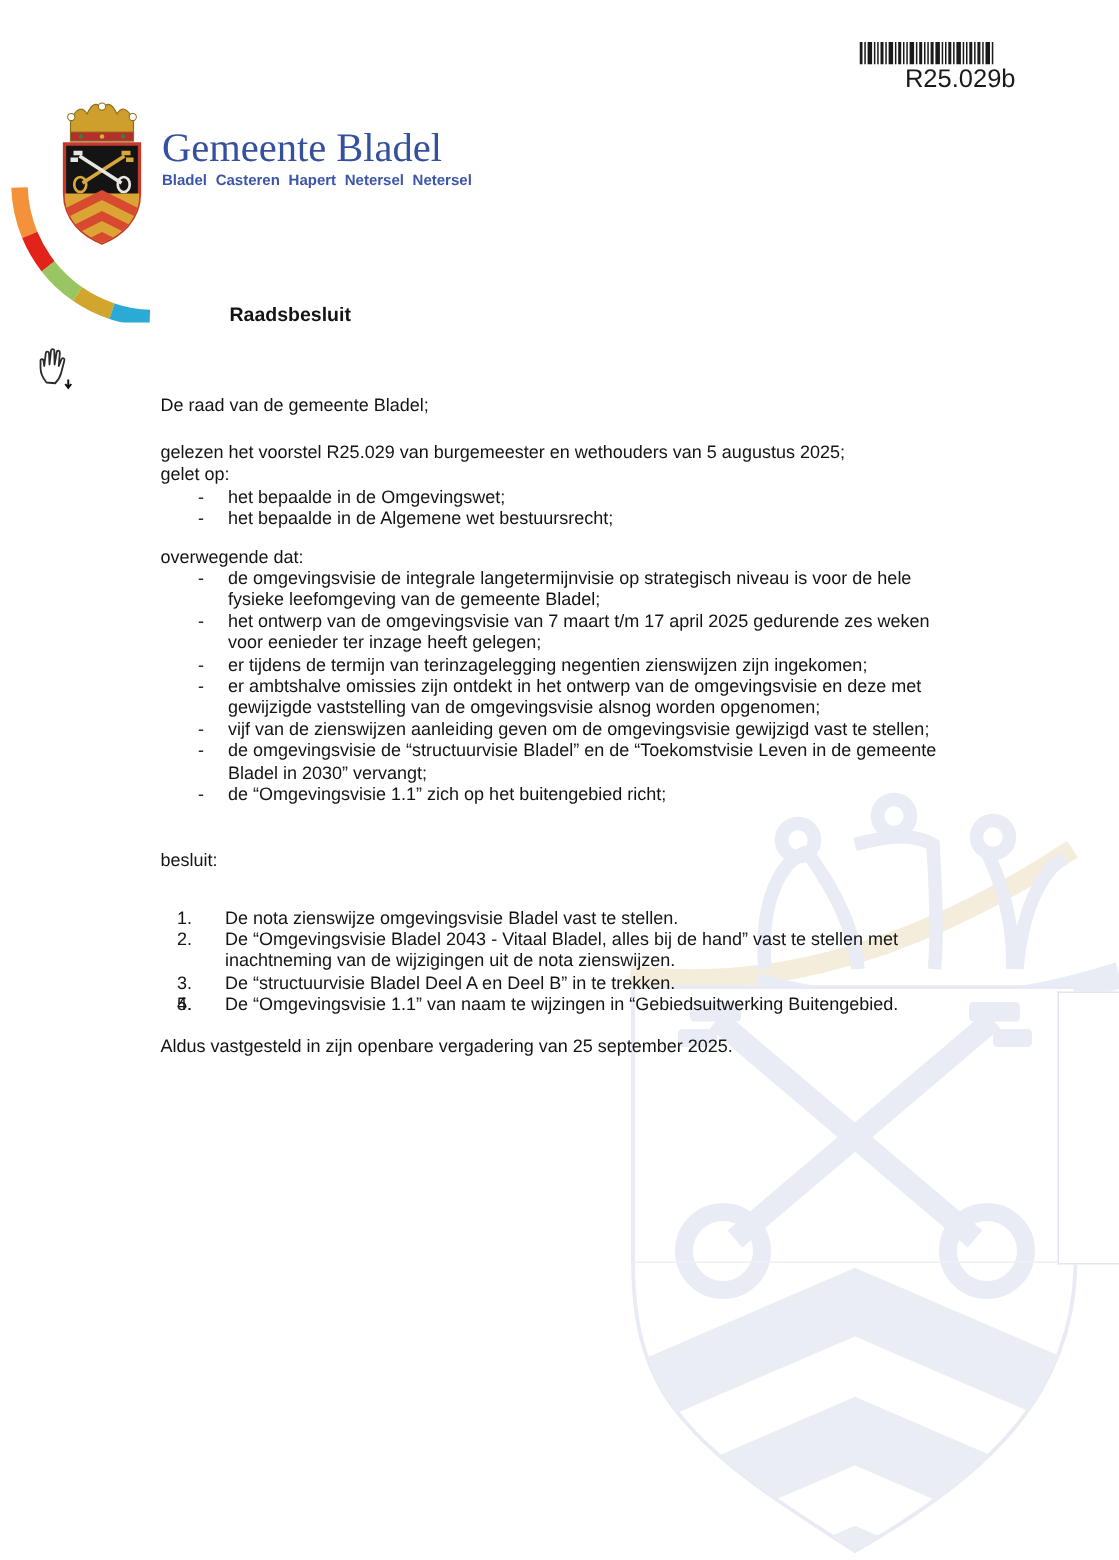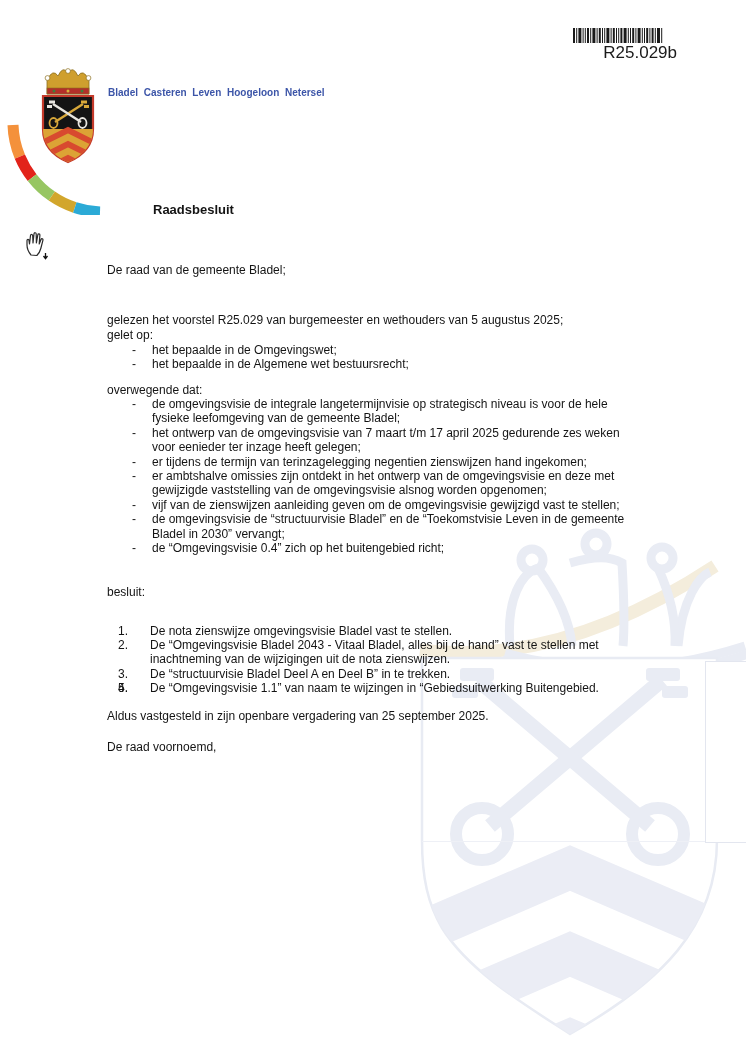--- a/index.html
+++ b/index.html
@@ -21,21 +21,21 @@
   .brand{position:absolute;left:108px;top:84px;z-index:3;}
   .brand-title{font-family:"Liberation Serif",serif;font-size:27px;line-height:28px;color:#34509f;}
   .brand-sub{margin-top:3px;font-size:10px;font-weight:700;word-spacing:3px;color:#3c55a8;}
   .swoosh{position:absolute;left:5px;top:90px;width:165px;height:125px;z-index:3;}
   .hand-cursor{position:absolute;left:24px;top:231px;width:26px;height:30px;z-index:6;}
   .doc-type{position:absolute;left:153px;top:202px;font-size:13px;font-weight:700;z-index:3;}
   
   .content{position:absolute;left:107px;top:254px;width:537px;z-index:4;
     font-size:12px;line-height:14.4px;}
   .big{font-size:12px;line-height:20px;}
-  .mt6{margin-top:6px;}.mt33{margin-top:33px;}.mt19{margin-top:1px;}
+  .mt6{margin-top:6px;}.mt33{margin-top:14px;}.mt19{margin-top:1px;}
   .mt11{margin-top:11px;}.mt17{margin-top:17px;}.mt22{margin-top:22px;}
   .mt13{margin-top:13px;}.mt26{margin-top:26px;}
   .li{position:relative;padding-left:45px;}
   .li .mark{position:absolute;left:25px;top:0;}
   .oli{position:relative;padding-left:43px;}
   .oli .mark{position:absolute;left:11px;top:0;}
   .sigrow{position:relative;height:15px;}
   .sig-right{position:absolute;left:276px;top:0;}
 </style>
 </head>
@@ -163,21 +163,22 @@
       <rect x="44" y="42" width="5" height="3" fill="#d8a83a"></rect>
       <path d="M41 59 L13 41" stroke="#e8e6e0" stroke-width="2.4" fill="none"></path>
       <ellipse cx="42.5" cy="60" rx="4" ry="5" fill="none" stroke="#e8e6e0" stroke-width="1.8"></ellipse>
       <rect x="9" y="37.5" width="6" height="3" fill="#e8e6e0"></rect>
       <rect x="7" y="42" width="5" height="3" fill="#e8e6e0"></rect>
     </g>
   </g>
 </svg>
 
 <div class="brand">
-  <div class="brand-sub">Bladel  Casteren  Leven  Hoogeloon  Netersel</div>
+  <div class="brand-title">Gemeente Bladel</div>
+  <div class="brand-sub">Bladel  Casteren  Hapert  Netersel  Netersel</div>
 </div>
 
 <svg class="swoosh" viewBox="0 0 165 125" aria-hidden="true">
   <g fill="none" stroke-width="11">
     <path d="M8 35 A 90 90 0 0 0 95 122" pathLength="100" stroke="#f4913b" stroke-dasharray="24 76"></path>
     <path d="M8 35 A 90 90 0 0 0 95 122" pathLength="100" stroke="#e2231a" stroke-dasharray="0 24 18 58"></path>
     <path d="M8 35 A 90 90 0 0 0 95 122" pathLength="100" stroke="#97c662" stroke-dasharray="0 42 20 38"></path>
     <path d="M8 35 A 90 90 0 0 0 95 122" pathLength="100" stroke="#d2a62c" stroke-dasharray="0 62 19 19"></path>
     <path d="M8 35 A 90 90 0 0 0 95 122" pathLength="100" stroke="#2baad6" stroke-dasharray="0 81 19 0"></path>
   </g>
@@ -209,37 +210,37 @@
   <div class="li">
     <span class="mark">-</span>
     <span>de omgevingsvisie de integrale langetermijnvisie op strategisch niveau is voor de hele fysieke leefomgeving van de gemeente Bladel;</span>
   </div>
   <div class="li">
     <span class="mark">-</span>
     <span>het ontwerp van de omgevingsvisie van 7 maart t/m 17 april 2025 gedurende zes weken voor eenieder ter inzage heeft gelegen;</span>
   </div>
   <div class="li">
     <span class="mark">-</span>
-    <span>er tijdens de termijn van terinzagelegging negentien zienswijzen hand ingekomen;</span>
+    <span>er tijdens de termijn van terinzagelegging negentien zienswijzen zijn ingekomen;</span>
   </div>
   <div class="li">
     <span class="mark">-</span>
     <span>er ambtshalve omissies zijn ontdekt in het ontwerp van de omgevingsvisie en deze met gewijzigde vaststelling van de omgevingsvisie alsnog worden opgenomen;</span>
   </div>
   <div class="li">
     <span class="mark">-</span>
     <span>vijf van de zienswijzen aanleiding geven om de omgevingsvisie gewijzigd vast te stellen;</span>
   </div>
   <div class="li">
     <span class="mark">-</span>
     <span>de omgevingsvisie de “structuurvisie Bladel” en de “Toekomstvisie Leven in de gemeente Bladel in 2030” vervangt;</span>
   </div>
   <div class="li">
     <span class="mark">-</span>
-    <span>de “Omgevingsvisie 0.4” zich op het buitengebied richt;</span>
+    <span>de “Omgevingsvisie 1.1” zich op het buitengebied richt;</span>
   </div>
 
   <div class="big mt26">besluit:</div>
 
   <div class="mt22"></div>
   <div class="oli">
     <span class="mark">1.</span>
     <span>De nota zienswijze omgevingsvisie Bladel vast te stellen.</span>
   </div>
   <div class="oli">
@@ -252,15 +253,14 @@
   </div>
   <div class="oli">
     <span class="mark">4.</span>
   </div>
   <div class="oli">
     <span class="mark">5.</span>
     <span>De “Omgevingsvisie 1.1” van naam te wijzingen in “Gebiedsuitwerking Buitengebied.</span>
   </div>
 
   <div class="mt13">Aldus vastgesteld in zijn openbare vergadering van 25 september 2025.</div>
-  <div class="mt17">De raad voornoemd,</div>
 
 </div>
 
 </body></html>

